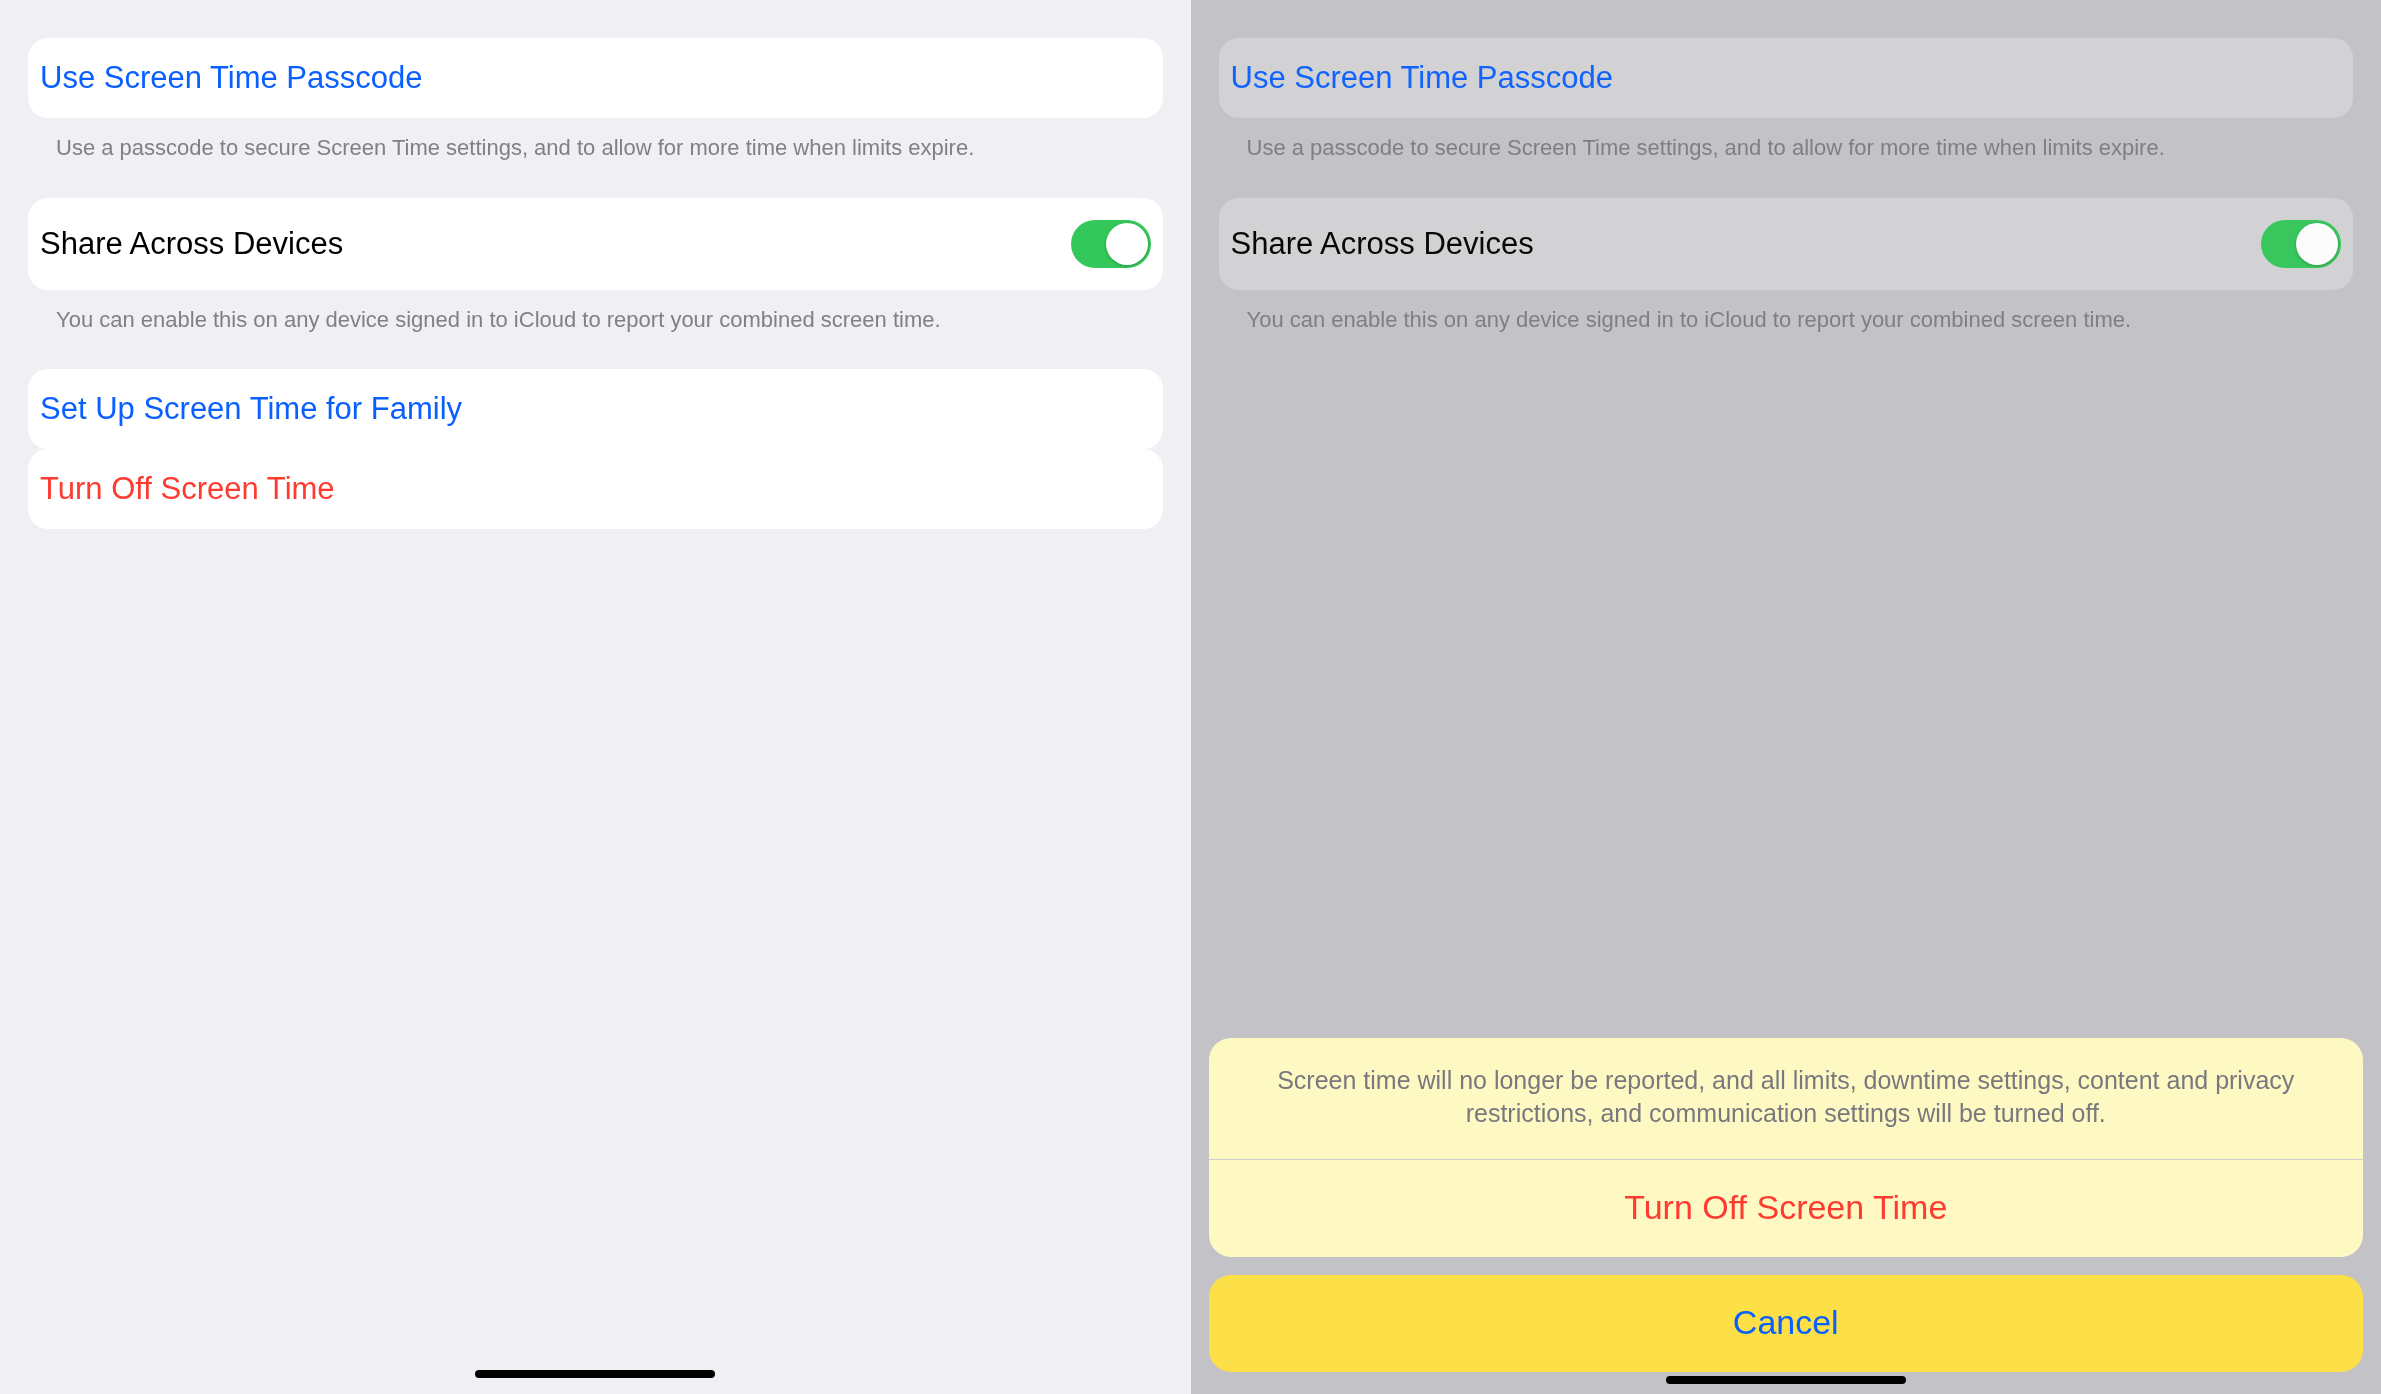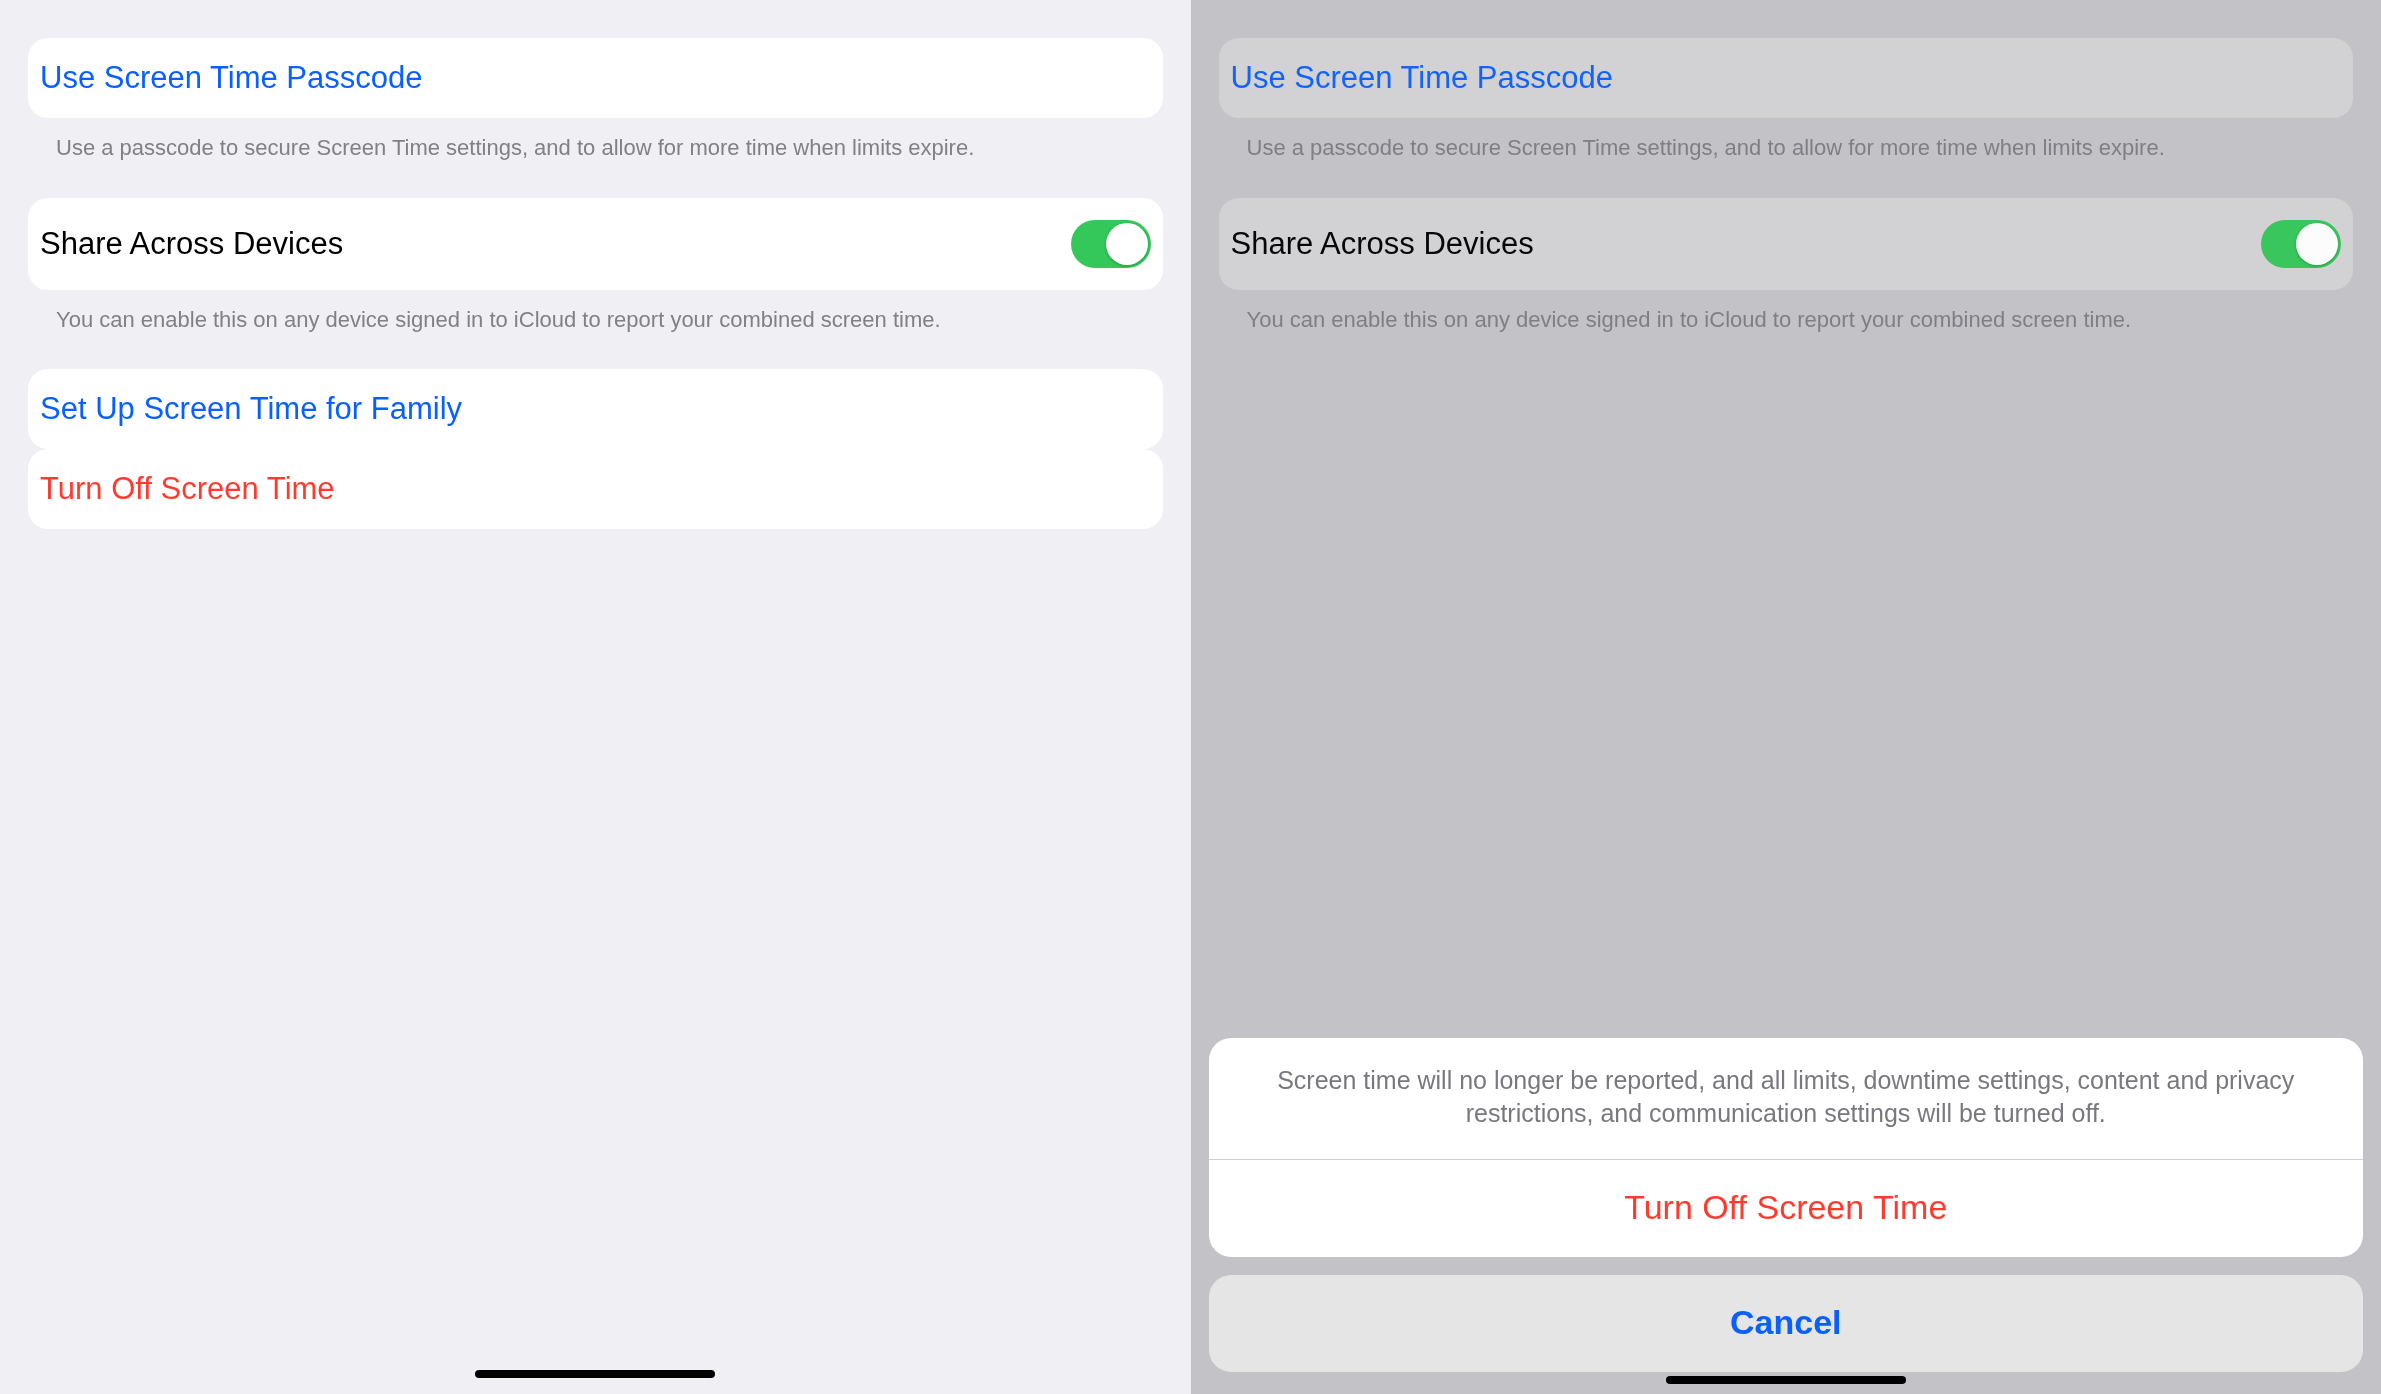--- a/index.html
+++ b/index.html
@@ -72,45 +72,45 @@
     background: #fff;
     box-shadow: 0 1px 3px rgba(0,0,0,.25);
   }
 
   
   .sheet-wrap {
     position: absolute;
     left: 18px; right: 18px; bottom: 22px;
   }
   .sheet-group {
-    background: #ffffff;
+    background: #fef9c3;
     border-radius: 22px;
     overflow: hidden;
   }
   .sheet-msg {
     font-size: 25px;
     color: #78787e;
     text-align: center;
     padding: 26px 30px 28px;
     line-height: 1.35;
   }
   .sheet-sep { height: 1px; background: #cfcfd3; }
   .sheet-btn {
     text-align: center;
     font-size: 34px;
     padding: 28px 10px 30px;
   }
   .sheet-btn.destructive { color: #ff3b30; }
   .sheet-cancel {
     margin-top: 18px;
-    background: #e5e5e5;
+    background: #fde047;
     border-radius: 22px;
     text-align: center;
     font-size: 34px;
-    font-weight: 700;
+    font-weight: 400;
     color: #0a60ff;
     padding: 28px 10px 30px;
   }
 
   
   .peek-turnoff {
     position: absolute;
     left: 28px; right: 28px;
     bottom: 158px;
     font-size: 31px;

